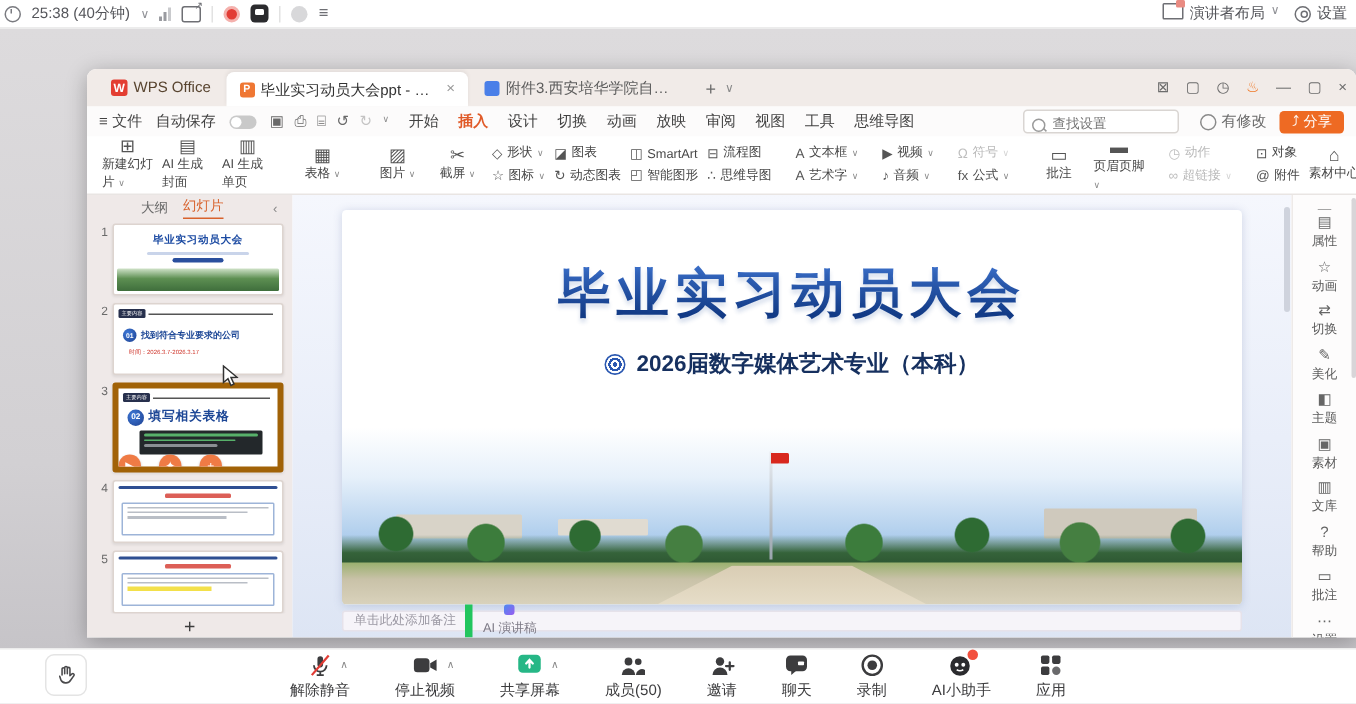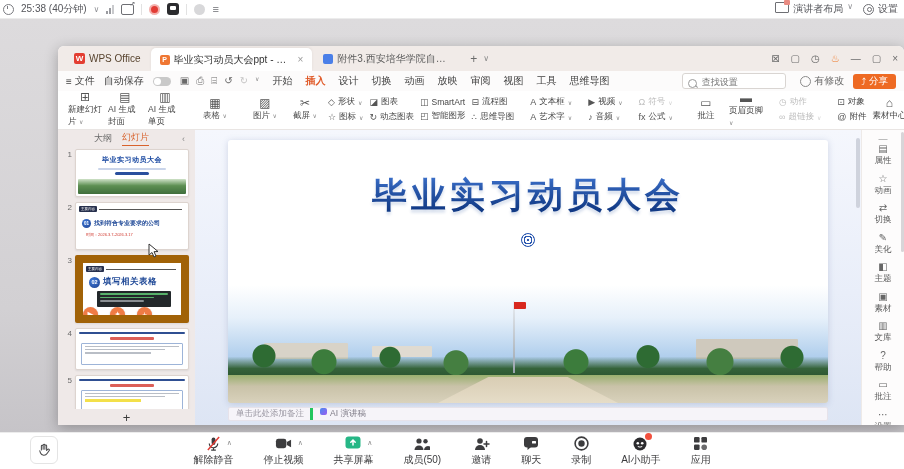--- a/index.html
+++ b/index.html
@@ -78,21 +78,21 @@
   .content{flex:1;display:flex;min-height:0;}
   
   .panel{width:137px;background:#efe9e8;flex:none;display:flex;flex-direction:column;position:relative;}
   .panel-hd{height:17px;display:flex;align-items:center;gap:10px;font-size:9px;color:#6a6a6a;padding:0 10px 0 36px;justify-content:space-between;}
   .panel-hd .ptab.active{color:#d8622c;border-bottom:1.5px solid #d8622c;padding-bottom:1px;font-family:Liberation Mono, monospace;}
   .panel-hd .collapse{margin-left:auto;color:#8a8a8a;font-size:9px;}
   .thumbs{flex:1;overflow:hidden;padding:2px 6px 0 4px;}
   .titem{display:flex;gap:3px;margin-bottom:5px;}
   .tnum{width:10px;font-size:8px;color:#6a6a6a;text-align:right;padding-top:1px;flex:none;}
   .tbox{flex:1;background:#fff;border:1px solid #ddd4cf;border-radius:2px;position:relative;overflow:hidden;box-shadow:0 1px 2px rgba(0,0,0,.08);}
-  .titem.sel .tbox{border:8px solid #a16207;}
+  .titem.sel .tbox{border:4px solid #a16207;}
   .t1-title{font-size:7px;font-weight:bold;color:#1b4aa2;text-align:center;margin-top:5px;letter-spacing:.5px;}
   .t1-sub{height:2px;width:60%;background:#c9d4ea;margin:3px auto 2px;border-radius:1px;}
   .t1-pill{height:3px;width:30%;background:#2a4f9e;margin:0 auto;border-radius:2px;}
   .trees{position:absolute;left:2px;right:2px;bottom:2px;height:15px;border-radius:1px;background:linear-gradient(180deg,#cfe2c8,#5d8f52 45%,#3f6e3c);}
   .t-head{position:absolute;left:3px;top:3px;display:flex;align-items:center;gap:2px;width:92%;}
   .t-cap{background:#27304d;color:#fff;font-size:3.5px;padding:1px 2px;border-radius:1px;white-space:nowrap;}
   .t-line{flex:1;height:1px;background:#555;}
   .t-rowc{position:absolute;left:6px;top:16px;display:flex;align-items:center;gap:3px;}
   .t-badge{width:9px;height:9px;border-radius:50%;background:radial-gradient(circle at 35% 35%,#3e79d8,#1d3f8e);color:#fff;font-size:4.5px;display:flex;align-items:center;justify-content:center;flex:none;font-weight:bold;}
   .t-btxt{font-size:6px;font-weight:bold;color:#1d4796;white-space:nowrap;}
@@ -130,21 +130,21 @@
     radial-gradient(circle at 58% 55%,#3c7c3c 0 12px,transparent 13px),
     radial-gradient(circle at 70% 40%,#2e6b33 0 11px,transparent 12px),
     radial-gradient(circle at 82% 55%,#457f41 0 13px,transparent 14px),
     radial-gradient(circle at 94% 42%,#2e6b33 0 11px,transparent 12px),
     linear-gradient(180deg,transparent 0 40%,#35633a 75%,#2c5531 100%);}
   .pole{position:absolute;left:47.5%;bottom:30px;width:1.5px;height:72px;background:linear-gradient(180deg,#e9edf2,#9aa4ad);}
   .flag{position:absolute;left:calc(47.5% + 1px);bottom:94px;width:12px;height:7px;background:#d8281e;border-radius:0 1px 1px 0;}
   .plaza{position:absolute;left:0;right:0;bottom:0;height:28px;background:linear-gradient(180deg,#9ab06f 0%,#c9c2a8 40%,#d9d2bc 100%);}
   .walk{position:absolute;left:35%;right:35%;bottom:0;height:26px;background:linear-gradient(180deg,#d9cdb4,#e6ddc8);clip-path:polygon(28% 0,72% 0,100% 100%,0 100%);}
   .notesbar{position:absolute;left:33px;right:33px;bottom:4px;height:14px;background:#f6f4f9;border:1px solid #e6e2ea;border-radius:2px;display:flex;align-items:center;gap:6px;font-size:8.5px;color:#9b98a3;padding:0 7px;box-sizing:border-box;}
-  .notesbar .aisc{display:flex;gap:3px;color:#7d7a86;border-left:3px solid #22c55e;padding-left:7px;}
+  .notesbar .aisc{display:flex;align-items:center;gap:3px;color:#7d7a86;border-left:5px solid #22c55e;padding-left:7px;flex-direction:column;}
   .aidot{width:7px;height:7px;border-radius:2px;background:linear-gradient(135deg,#4a8cf0,#9a5cf0);}
   .cscroll{position:absolute;right:1px;top:8px;width:4px;height:70px;background:#cfd3dd;border-radius:2px;}
   
   .rside{width:42px;background:#fdfcfc;border-left:1px solid #eeeae8;flex:none;display:flex;flex-direction:column;align-items:center;padding-top:4px;gap:0;position:relative;}
   .rs-collapse{color:#9a9a9a;font-size:9px;height:12px;}
   .rs-item{display:flex;flex-direction:column;align-items:center;gap:1px;margin-bottom:6.5px;color:#5a5a5a;}
   .rs-item .ric{font-size:10px;line-height:10px;color:#666;}
   .rs-item .rlabel{font-size:8.5px;}
   .rs-scroll{position:absolute;right:0px;top:2px;width:3px;height:120px;background:#d8d5d8;border-radius:2px;}
   
@@ -503,20 +503,21 @@
 
           </div>
           <div class="addslide">+</div>
         </div>
 
         <div class="canvas">
           <div class="slide">
             <div class="sl-title">毕业实习动员大会</div>
             <div class="sl-sub">
               <span class="spiral"></span>
+              <span>2026届数字媒体艺术专业（本科）</span>
             </div>
             <div class="photo">
               <div class="sky"></div>
               <div class="bld b1"></div>
                 <div class="bld b2"></div>
                 <div class="bld b3"></div>
               <div class="treeband"></div>
               <div class="pole"></div>
               <div class="flag"></div>
               <div class="plaza"></div>

